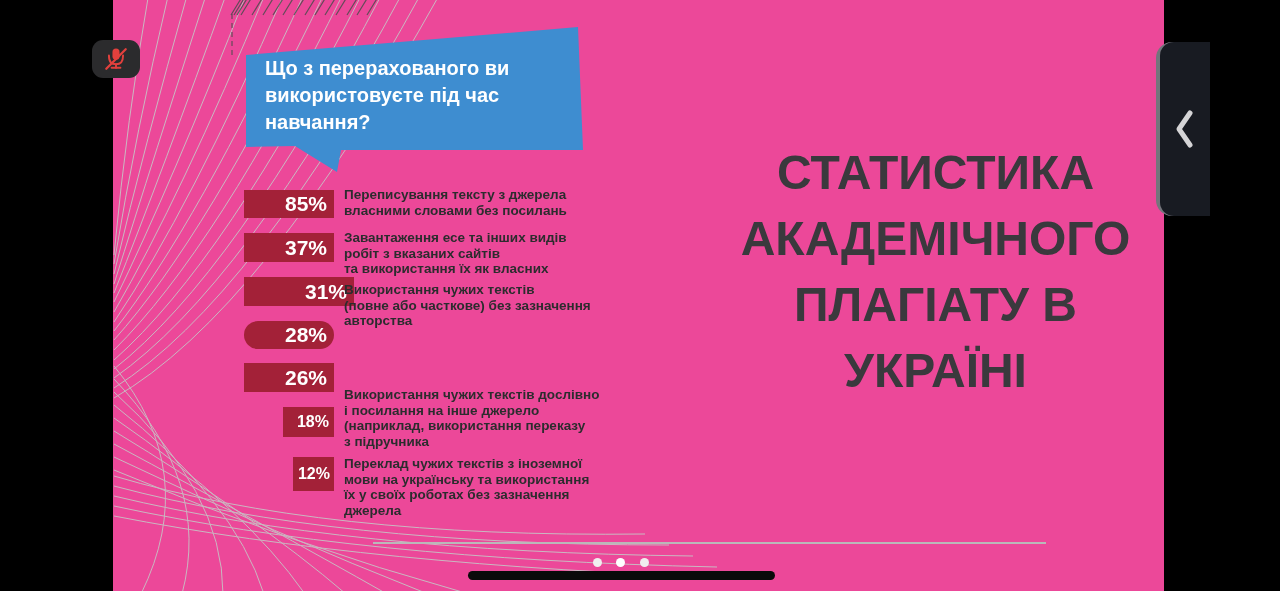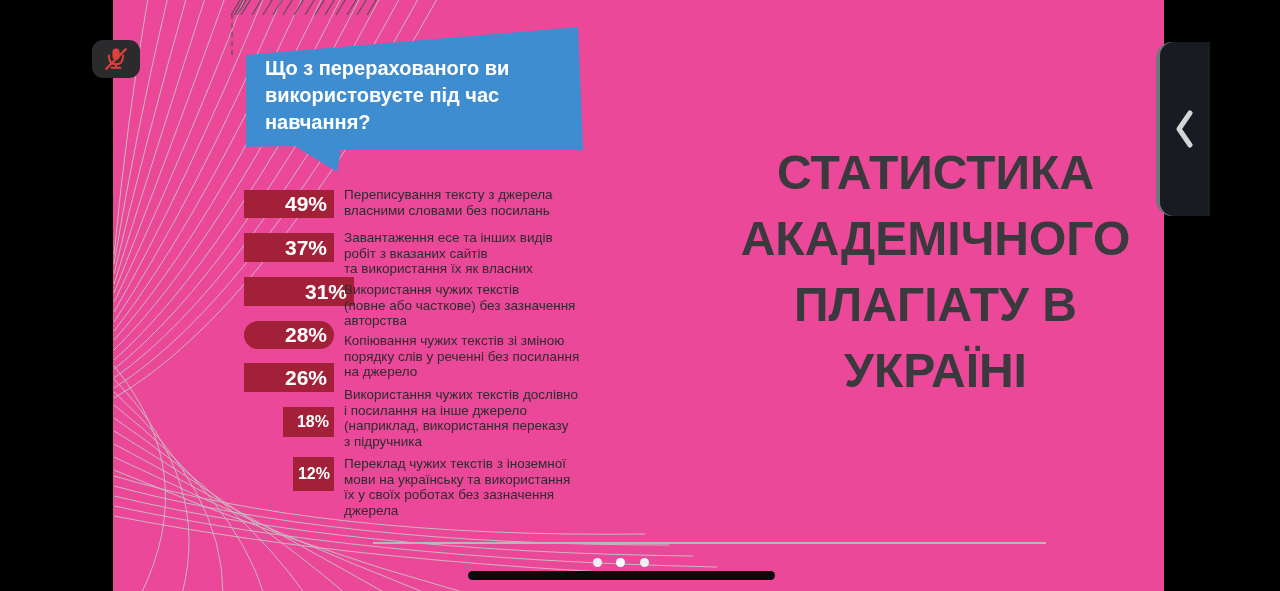--- a/index.html
+++ b/index.html
@@ -20,21 +20,21 @@
   .b0{left:131px;top:190px;width:90px;height:28px;}
   .b1{left:131px;top:233px;width:90px;height:29px;}
   .b2{left:131px;top:277px;width:110px;height:29px;}
   .b3{left:131px;top:321px;width:90px;height:28px;border-radius:14px;}
   .b4{left:131px;top:363px;width:90px;height:29px;}
   .b5{left:170px;top:407px;width:51px;height:30px;font-size:16px;padding-right:5px;}
   .b6{left:180px;top:457px;width:41px;height:34px;font-size:16px;padding-right:4px;}
 
   
   .desc{position:absolute;left:231px;width:max-content;color:#2c2c2e;font-size:13.5px;
-        line-height:15.5px;font-weight:400;letter-spacing:0;}
+        line-height:15.5px;font-weight:700;letter-spacing:0;}
   .d0{top:187px;} .d1{top:230px;} .d2{top:282px;} .d3{top:333px;} .d4{top:387px;} .d5{top:456px;}
 
   
   .slide-title{position:absolute;left:585px;top:140px;width:475px;text-align:center;
                color:#3a393d;font-family:Liberation Sans, sans-serif;
                font-weight:bold;font-size:48px;line-height:66px;}
 
   .divider{position:absolute;left:260px;top:542px;width:673px;height:2px;background:#bab8b9;}
 
   .dot{position:absolute;top:558px;width:9px;height:9px;border-radius:50%;}
@@ -73,21 +73,21 @@
       </g>
 
       <polygon fill="#3e8dd0" points="133,55 465,27 470,150 228,150 224,172 182,146 133,147"></polygon>
     </svg>
 
     <div class="bubble-text preline">Що з перерахованого ви
 використовуєте під час
 навчання?</div>
 
     <div class="bar b0">
-        <span>49%</span>
+        <span>85%</span>
       </div>
     <div class="bar b1">
         <span>37%</span>
       </div>
     <div class="bar b2">
         <span>31%</span>
       </div>
     <div class="bar b3">
         <span>28%</span>
       </div>
@@ -102,23 +102,20 @@
       </div>
 
     <div class="desc d0 preline">Переписування тексту з джерела
 власними словами без посилань</div>
     <div class="desc d2 preline">Використання чужих текстів
 (повне або часткове) без зазначення
 авторства</div>
     <div class="desc d1 preline">Завантаження есе та інших видів
 робіт з вказаних сайтів
 та використання їх як власних</div>
-    <div class="desc d3 preline">Копіювання чужих текстів зі зміною
-порядку слів у реченні без посилання
-на джерело</div>
     <div class="desc d4 preline">Використання чужих текстів дослівно
 і посилання на інше джерело
 (наприклад, використання переказу
 з підручника</div>
     <div class="desc d5 preline">Переклад чужих текстів з іноземної
 мови на українську та використання
 їх у своїх роботах без зазначення
 джерела</div>
 
     <div class="slide-title preline">СТАТИСТИКА

